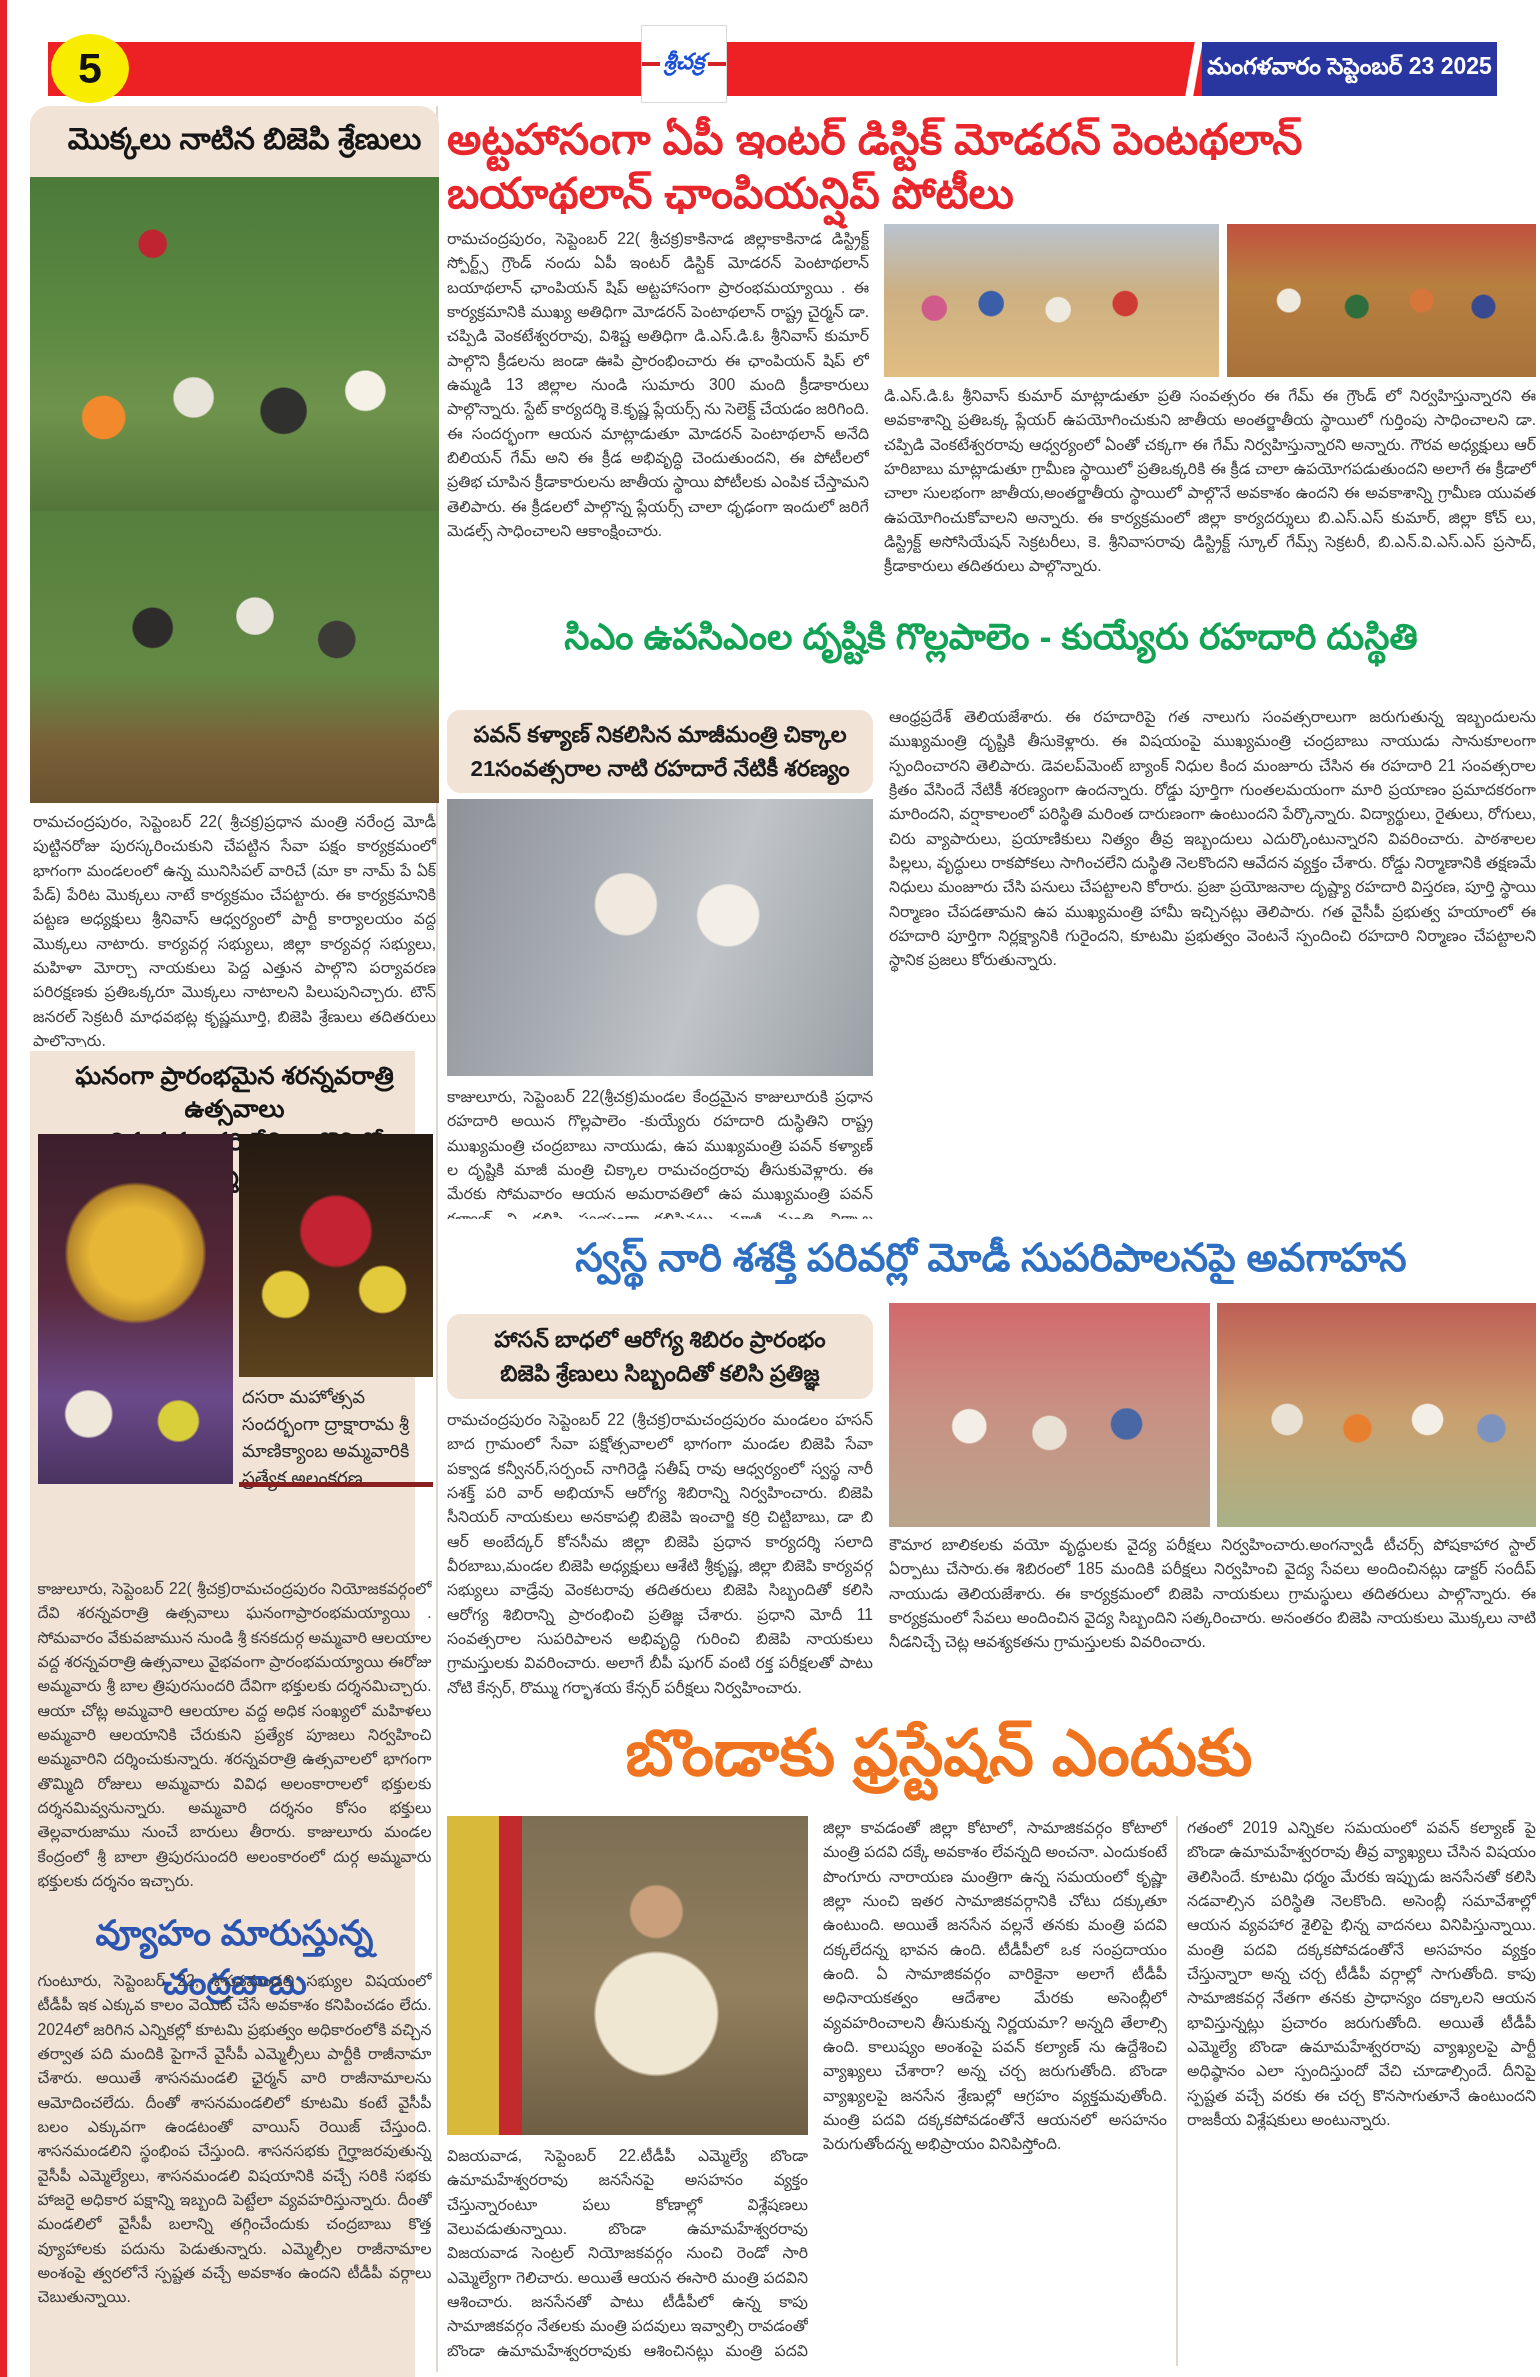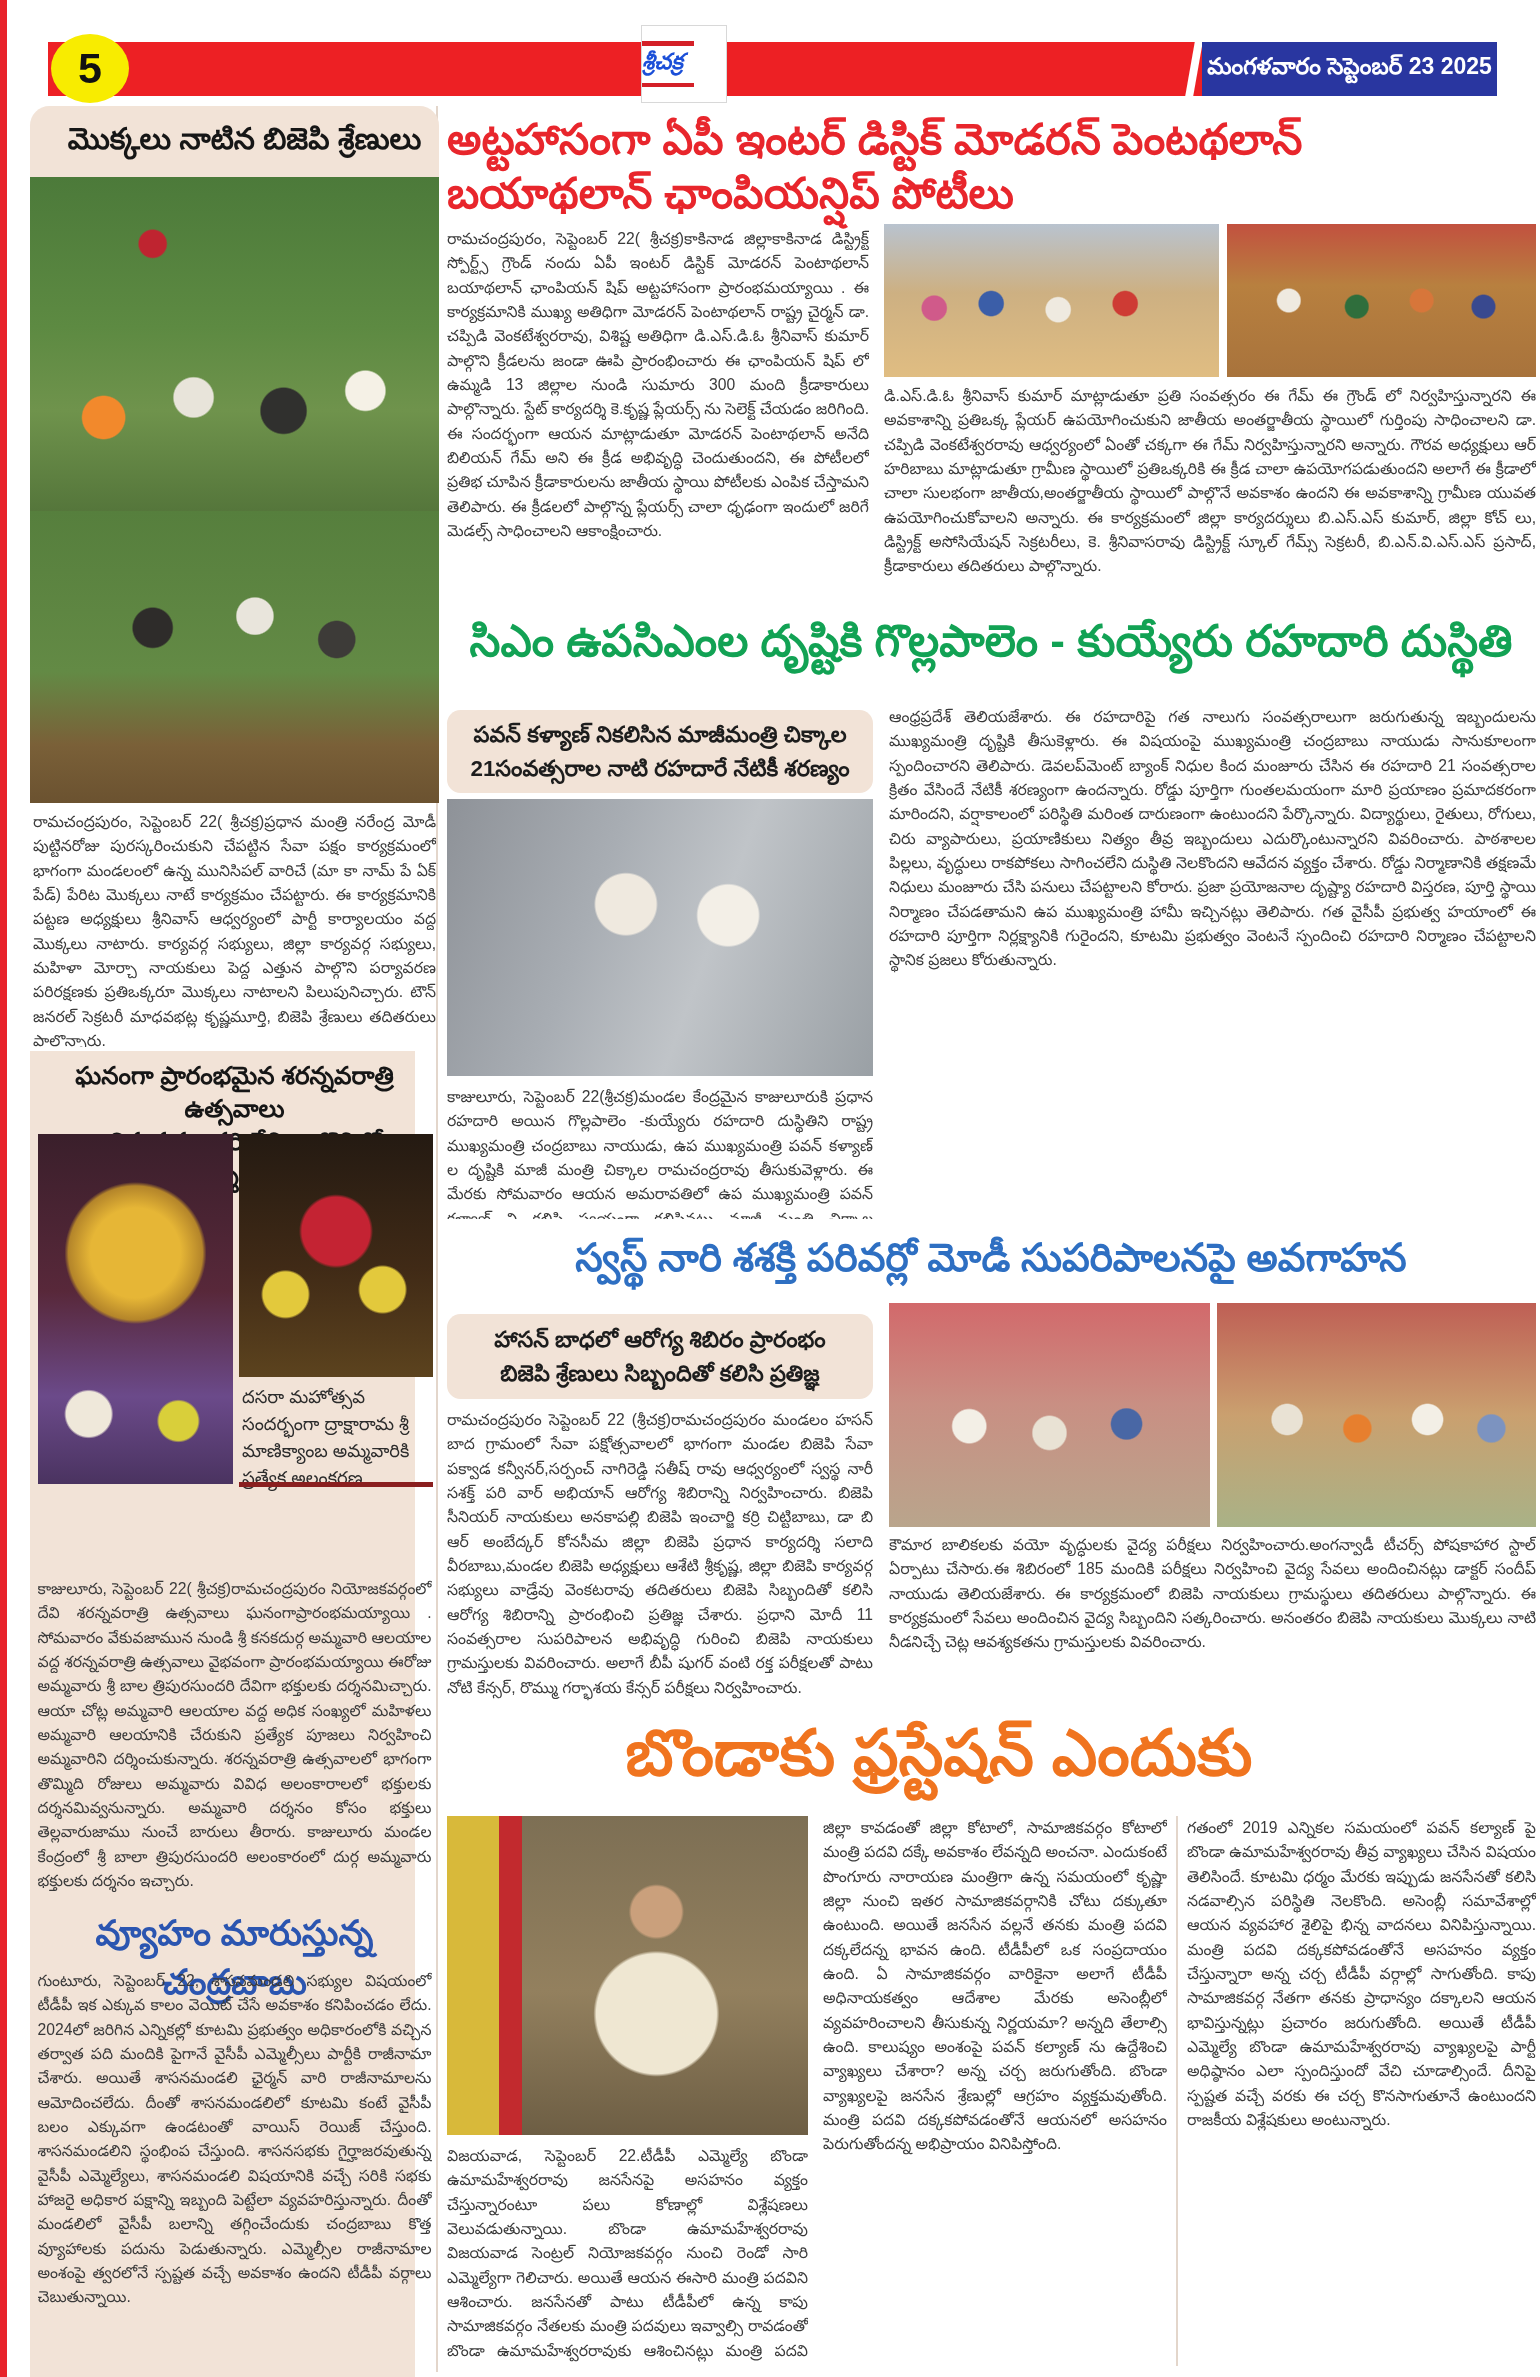--- a/index.html
+++ b/index.html
@@ -5,21 +5,21 @@
   html,body{margin:0;padding:0;background:#fff;}
   #page{position:relative;width:1541px;height:2377px;background:#ffffff;overflow:hidden;
         font-family:"Liberation Sans", sans-serif;color:#222;}
   .abs{position:absolute;box-sizing:border-box;}
   
   .edge-line{left:0;top:0;width:6.7px;height:2377px;background:#e8222a;}
   .head-bar{left:48px;top:42px;width:1449px;height:54px;background:#ed2024;}
   .page-badge{left:51px;top:34px;width:78px;height:69px;background:#f8ec00;border-radius:50%;
               display:flex;align-items:center;justify-content:center;font-size:43px;font-weight:bold;color:#111;}
   .logo-box{left:641px;top:25px;width:86px;height:78px;background:#fff;border:0.7px solid #d8d8d8;
-            display:flex;flex-direction:column;align-items:flex-start;justify-content:center;gap:3px;}
+            display:flex;flex-direction:row;align-items:center;justify-content:center;gap:3px;}
   .logo-rule{width:52px;height:4.5px;background:#d42027;}
   .logo-text{font-size:22.4px;font-weight:bold;font-style:italic;color:#1b4fd8;white-space:nowrap;}
   .date-slash{left:1190px;top:42px;width:7.5px;height:54px;background:#ffffff;transform:skewX(-10deg);}
   .date-box{left:1202px;top:42px;width:295px;height:54px;background:#2936a0;color:#fff;
             display:flex;align-items:center;justify-content:center;font-size:23px;font-weight:bold;}
   
   .beige{background:#f2e3d7;}
   .hbox{display:flex;flex-direction:column;align-items:center;justify-content:center;text-align:center;}
   .body-txt{font-size:15.7px;line-height:1.55;text-align:justify;color:#3a3a3a;overflow:hidden;}
   .divider-v{width:1.5px;background:#e3d6cb;}
@@ -74,21 +74,21 @@
      radial-gradient(circle at 66% 52%, #f3efe6 0 15px, transparent 16.4px),
      radial-gradient(circle at 86% 56%, #7c93c0 0 13.4px, transparent 15px),
      linear-gradient(180deg,#bf5f55 0%,#caa06f 50%,#a9b287 100%);}
   .ph-podium{background:
      radial-gradient(circle at 58% 30%, #caa07c 0 25px, transparent 27.6px),
      radial-gradient(circle at 58% 62%, #efe7d2 0 60px, transparent 63px),
      linear-gradient(90deg,#d8b93a 0 52px, #c22a2e 52px 75px, transparent 75px),
      linear-gradient(180deg,#7d6f54 0%,#93805e 55%,#6d5e44 100%);}
   
   .hl-red{color:#e8262c;font-weight:bold;font-size:43px;line-height:1.25;text-align:left;}
-  .hl-green{color:#12a254;font-weight:bold;font-size:44px;text-align:center;}
+  .hl-green{color:#12a254;font-weight:bold;font-size:36px;text-align:center;}
   .hl-blue{color:#2e6fc2;font-weight:bold;font-size:39px;text-align:center;}
   .hl-orange{color:#f0741f;font-weight:bold;font-size:64px;text-align:center;}
   .hl-black-sm{color:#161616;font-weight:bold;font-size:30px;text-align:center;margin-left:20px;}
   .hl-black-xs{color:#161616;font-weight:bold;font-size:24.6px;line-height:1.35;text-align:center;}
   .hl-navy{color:#2b55b0;font-weight:bold;font-size:35px;text-align:center;}
   .subhead{font-size:22.4px;font-weight:bold;color:#1d1d1d;line-height:1.5;text-align:center;}
   .caption-txt{font-size:18px;line-height:1.5;color:#2c2c2c;text-align:left;}
 </style>
 </head>
 <body>

